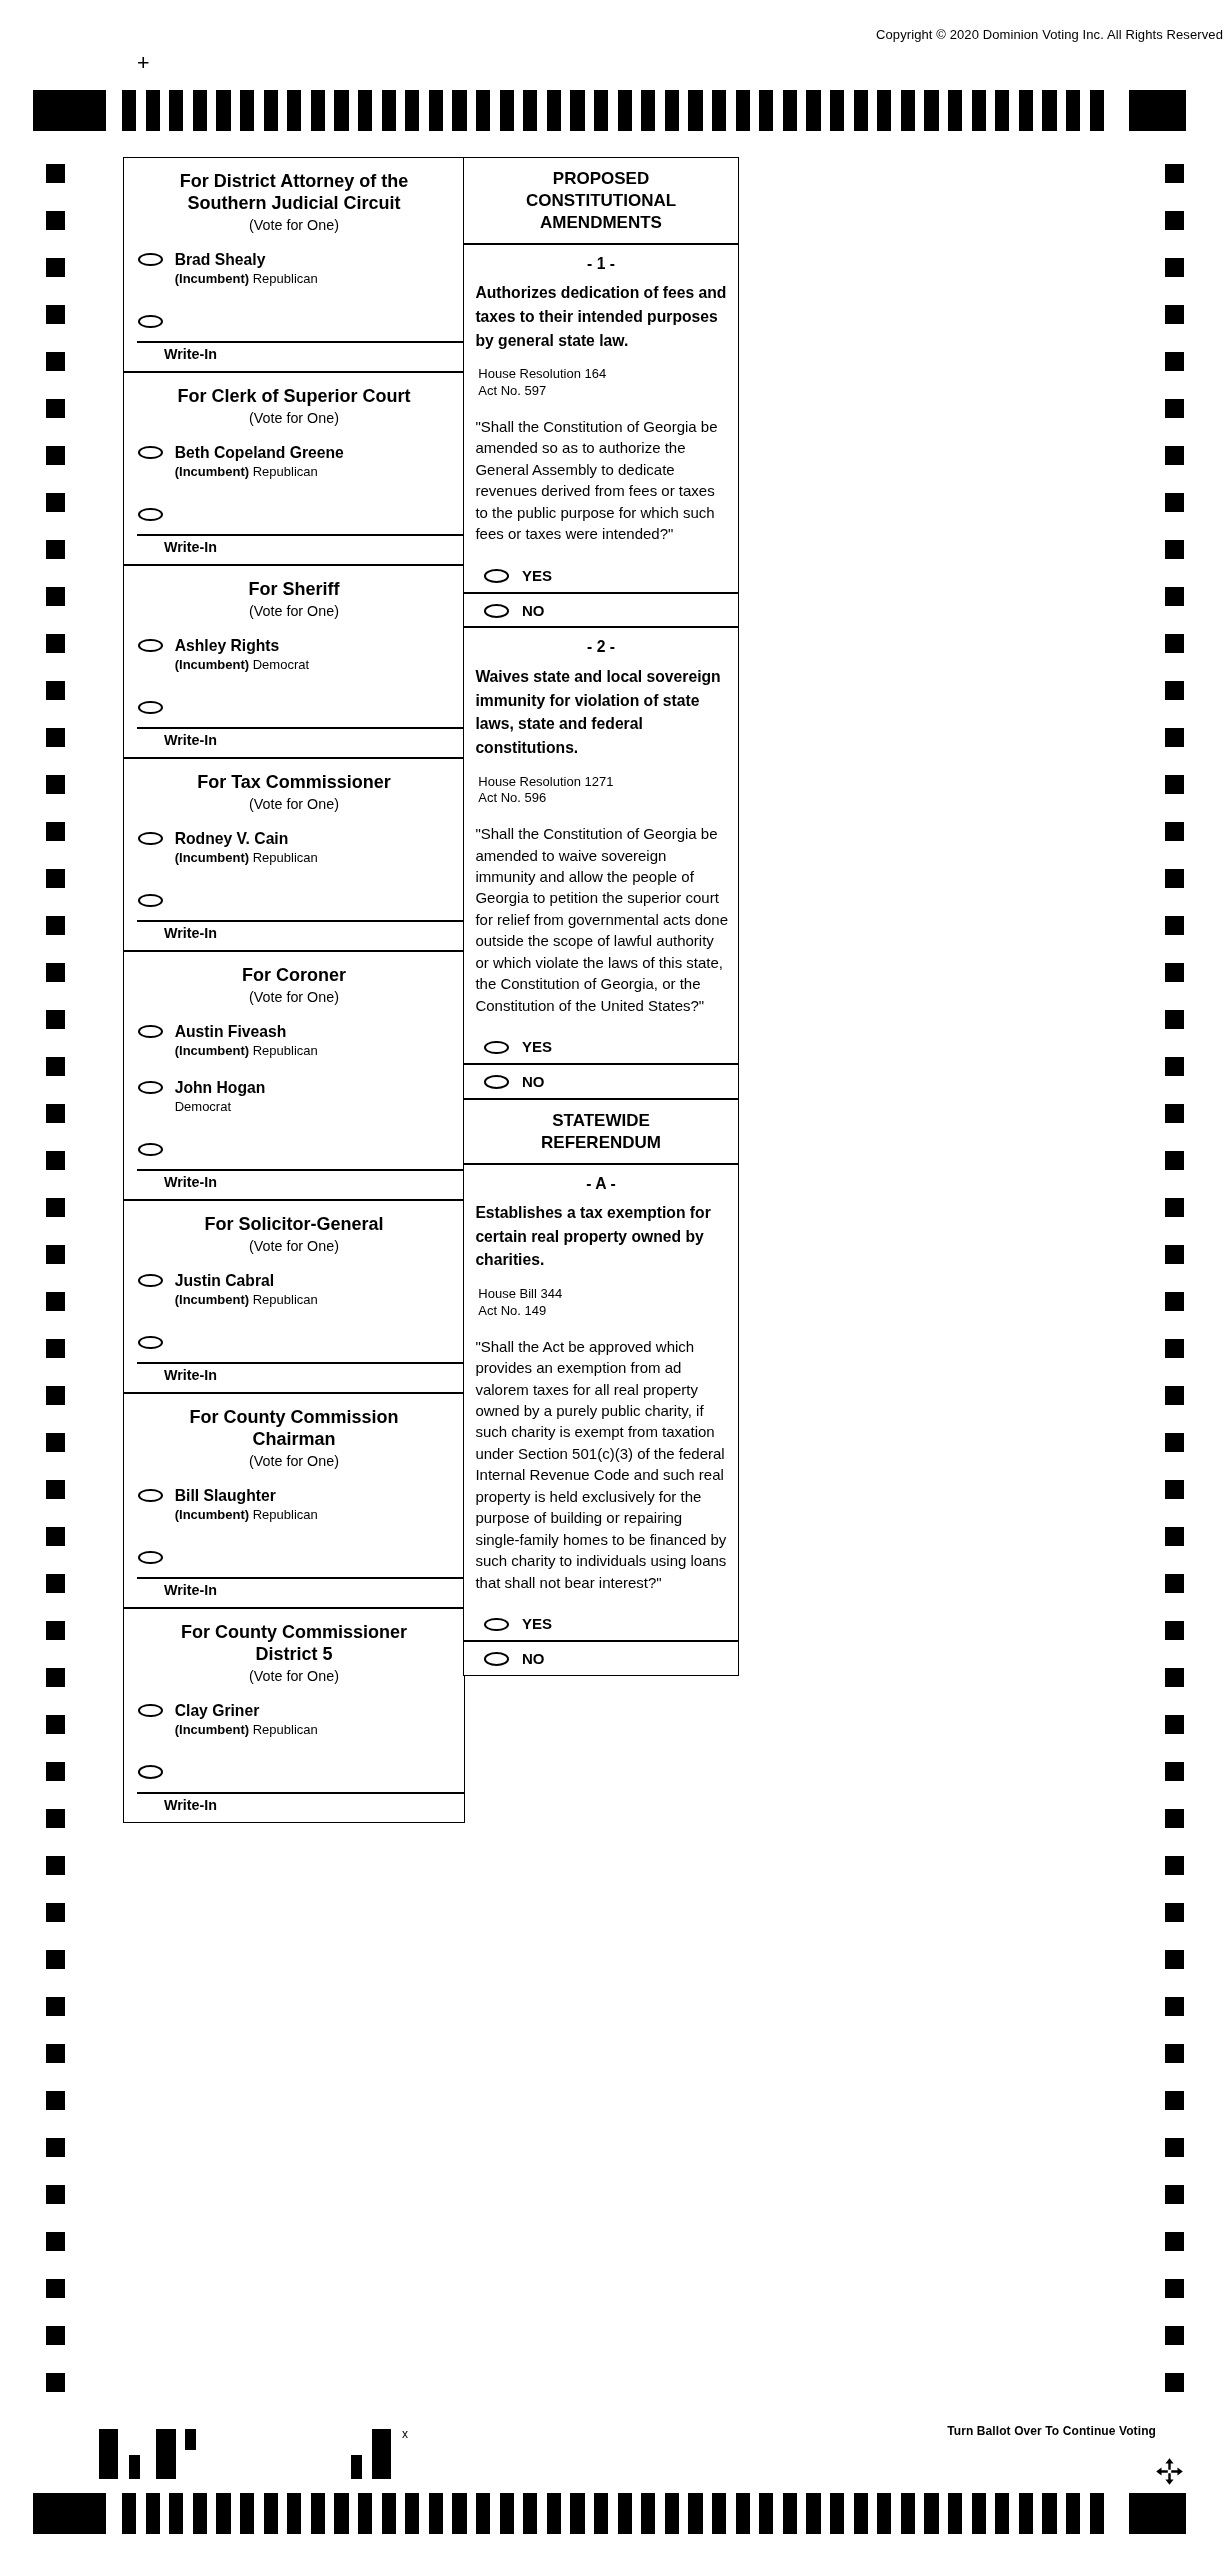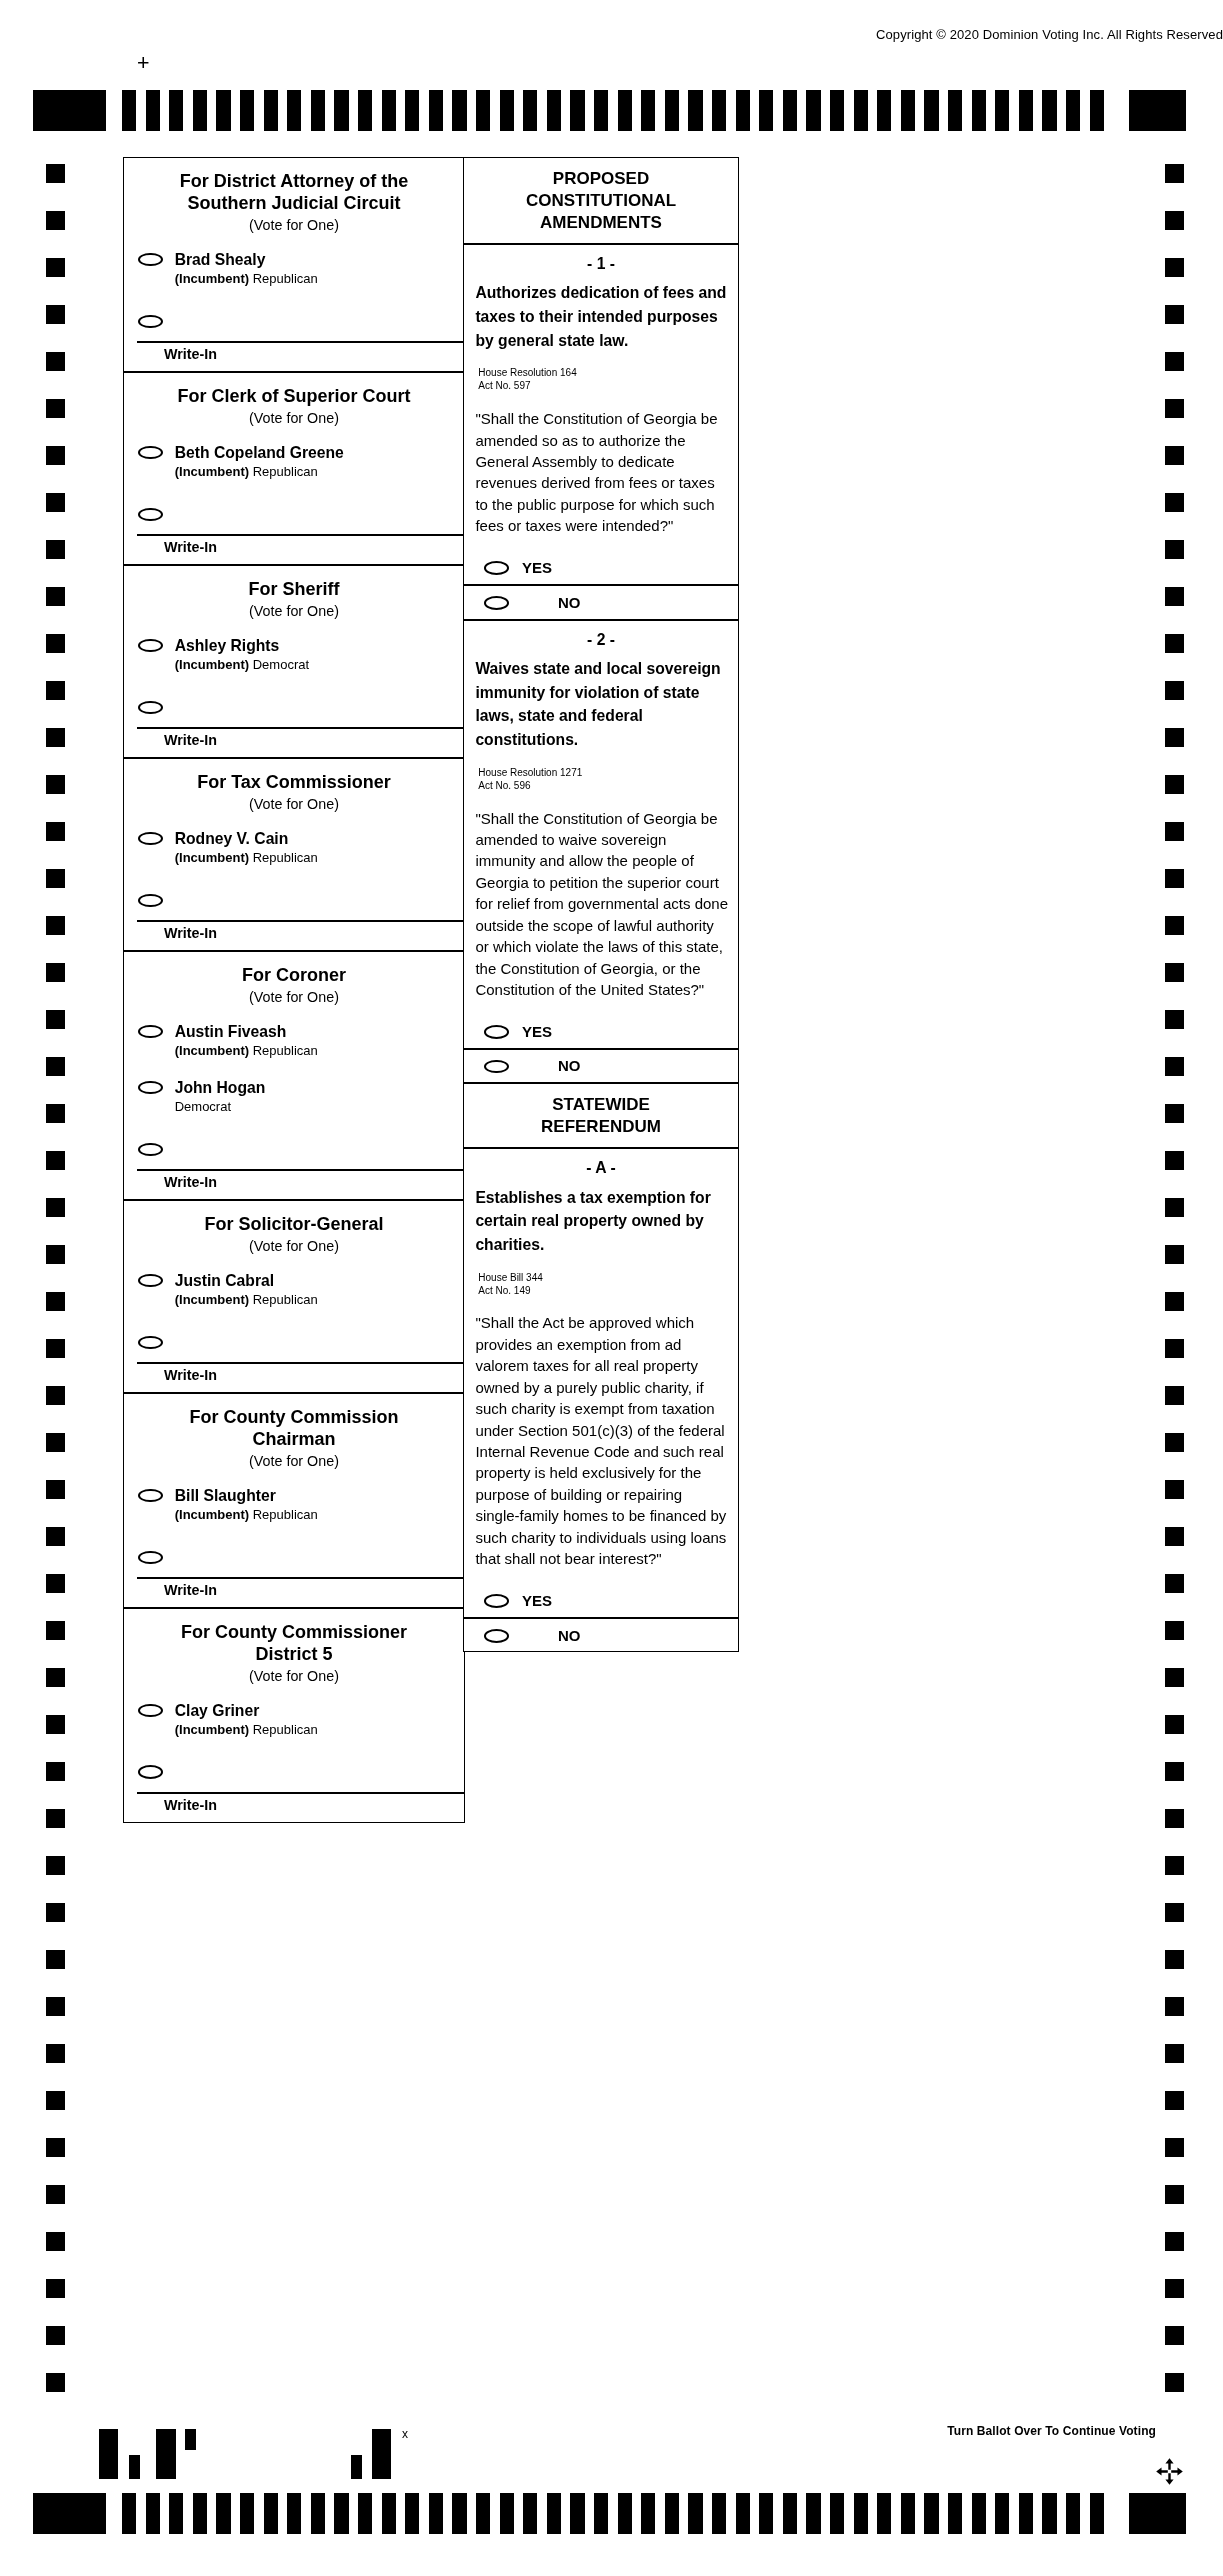--- a/index.html
+++ b/index.html
@@ -73,24 +73,24 @@
     text-align: center; font-weight: bold; font-size: 17px; line-height: 1.3;
     padding: 10px 4.3px 8.6px; border-bottom: 2.1px solid #000; white-space: pre-line;
   }
   .measure { border-bottom: 2.1px solid #000; }
   .msection:last-child .measure:last-child { border-bottom: none; }
   .measure-number { text-align: center; font-weight: bold; font-size: 15.7px; padding: 10px 0 5.7px; }
   .measure-summary {
     font-weight: bold; font-size: 15.7px; line-height: 1.5;
     padding: 2.9px 10px 1.4px 11.4px;
   }
-  .measure-ref { font-size: 10px; line-height: 1.3; padding: 13px 8.6px 0 14.3px; }
+  .measure-ref { font-size: 13px; line-height: 1.3; padding: 13px 8.6px 0 14.3px; }
   .measure-question { font-size: 15px; line-height: 1.43; padding: 15.7px 8.6px 14.3px 11.4px; }
   .option-row { display: flex; align-items: center; padding: 7.9px 0 7.9px 20px; }
-  .option-row + .option-row { border-top: 2.1px solid #000; gap: 36px; }
+  .option-row + .option-row { border-top: 2.1px solid #000; }
   .option-label { font-weight: bold; font-size: 15px; margin-left: 13px; }
 
   
   .barcode { position: absolute; left: 99px; top: 2429px; width: 315px; height: 50px; }
   .barcode i { position: absolute; display: block; background: #000; }
   .bc1 { left: 0;   top: 0;    width: 19.3px; height: 50px; }
   .bc2 { left: 30px; bottom: 0; width: 11.4px; height: 24px; }
   .bc3 { left: 57px; top: 0;   width: 20px; height: 50px; }
   .bc4 { left: 86px; top: 0;  width: 11.4px; height: 21.4px; }
   .bc5 { left: 252px; bottom: 0; width: 11.4px; height: 24px; }

